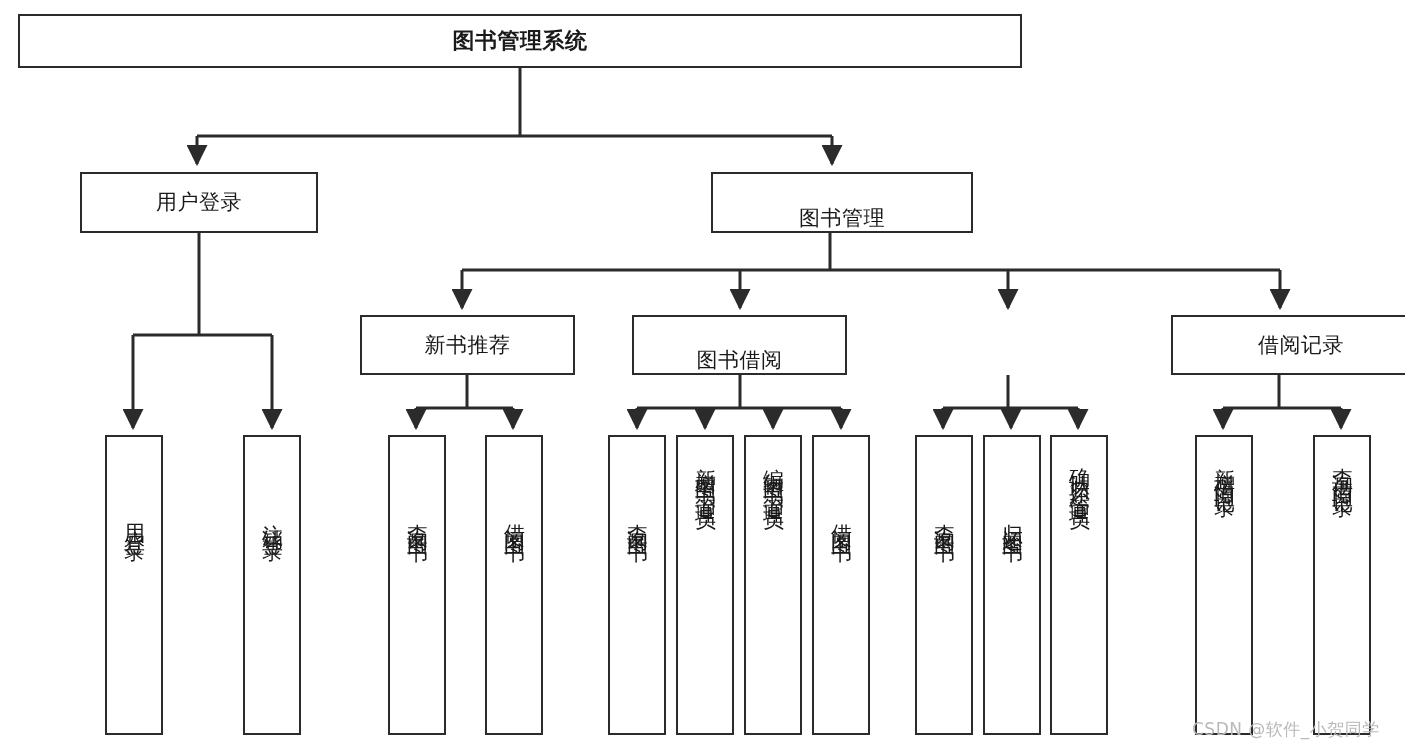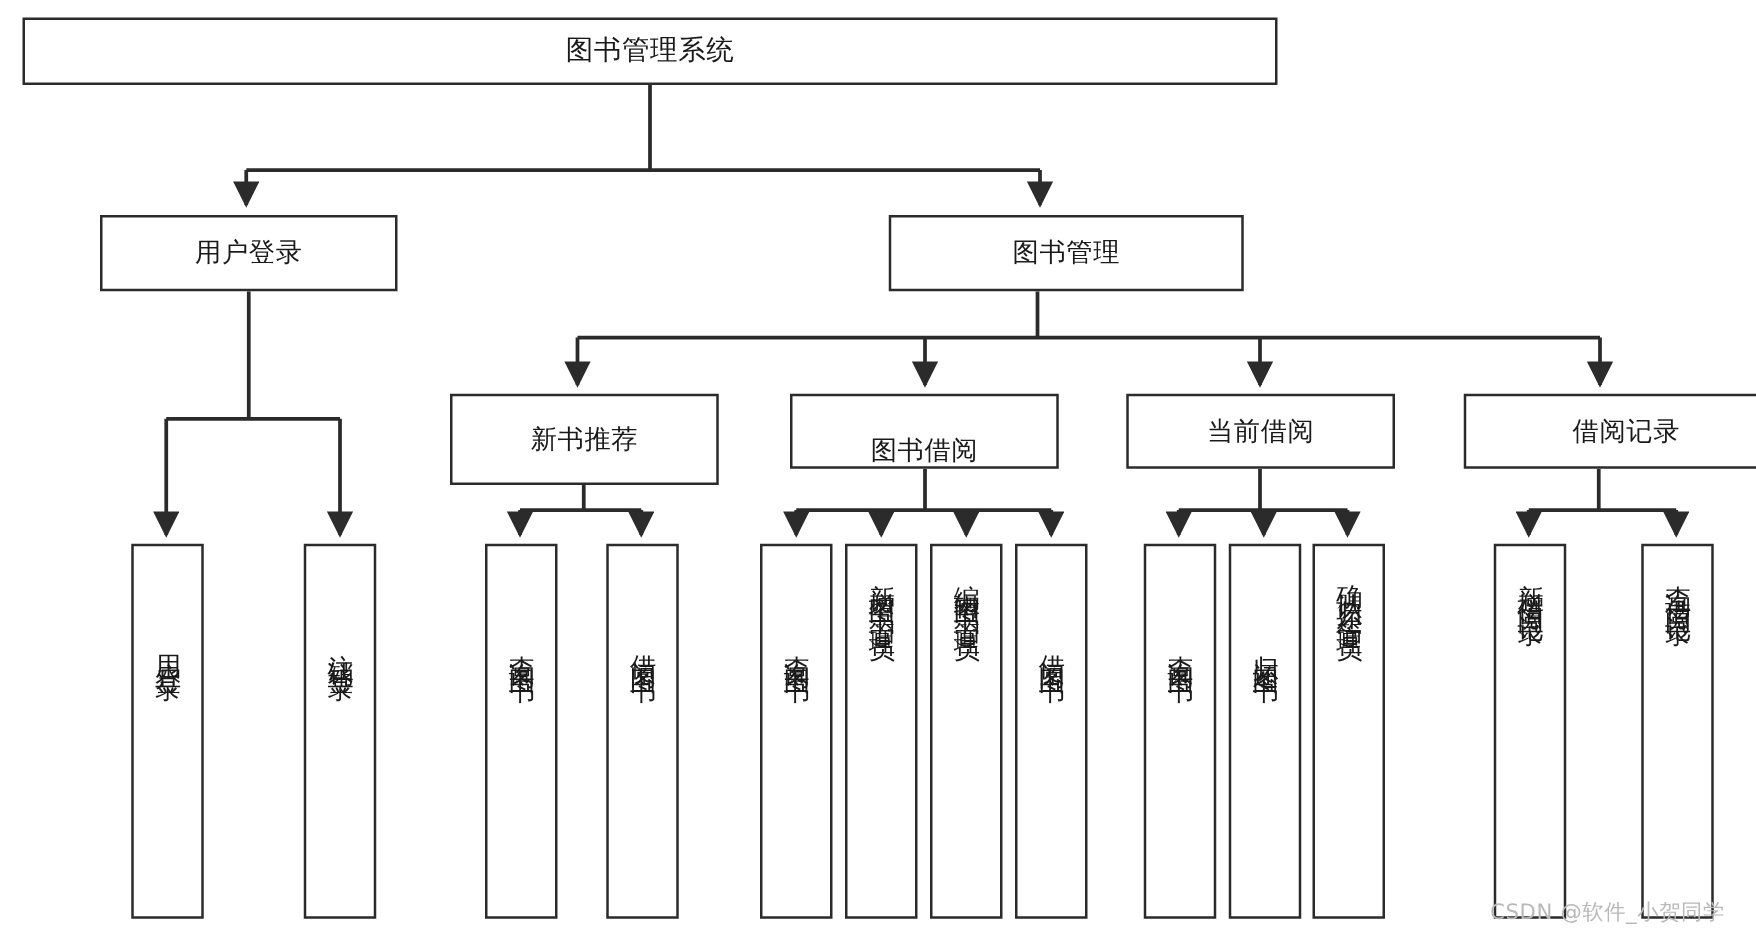--- a/index.html
+++ b/index.html
@@ -124,43 +124,40 @@
       <path d="M 1011 408 L 1011 428" marker-end="url(#arrow)"></path>
       <path d="M 1078 408 L 1078 428" marker-end="url(#arrow)"></path>
 
       <path d="M 1279 375 L 1279 408"></path>
       <path d="M 1223 408 L 1341 408"></path>
       <path d="M 1223 408 L 1223 428" marker-end="url(#arrow)"></path>
       <path d="M 1341 408 L 1341 428" marker-end="url(#arrow)"></path>
     </g>
   </svg>
 
-  <div class="node horiz root" style="left:18px; top:14px; width:1004px; height:54px;">
+  <div class="node horiz root" style="left:18px; top:14px; width:1004px; height:54px;font-weight:bold;">
     <span class="node-label">图书管理系统</span>
   </div>
 
   <div class="node horiz" style="left:80px; top:172px; width:238px; height:61px;">
     <span class="node-label">用户登录</span>
   </div>
 
-  <div class="node horiz" style="left:711px; top:172px; width:284px; height:61px;">
+  <div class="node horiz" style="left:711px; top:172px; width:262px; height:61px;align-items:flex-end;">
     <span class="node-label">图书管理</span>
   </div>
 
-  <div class="node horiz" style="left:360px; top:315px; width:215px; height:73px;font-family:Liberation Serif, serif;">
+  <div class="node horiz" style="left:360px; top:315px; width:215px; height:60px;font-family:Liberation Serif, serif;">
     <span class="node-label">新书推荐</span>
   </div>
 
   <div class="node horiz" style="left:632px; top:315px; width:215px; height:60px;align-items:flex-end;">
     <span class="node-label">图书借阅</span>
   </div>
 
-  <div class="node horiz" style="left:901px; top:315px; width:215px; height:60px;">
-    <span class="node-label">当前借阅</span>
-  </div>
 
   <div class="node horiz" style="left:1171px; top:315px; width:260px; height:60px;">
     <span class="node-label">借阅记录</span>
   </div>
 
   <div class="node vert short" style="left:105px; top:435px; width:58px; height:300px;">
     <span class="node-label">用户登录</span>
   </div>
 
   <div class="node vert short" style="left:243px; top:435px; width:58px; height:300px;">

